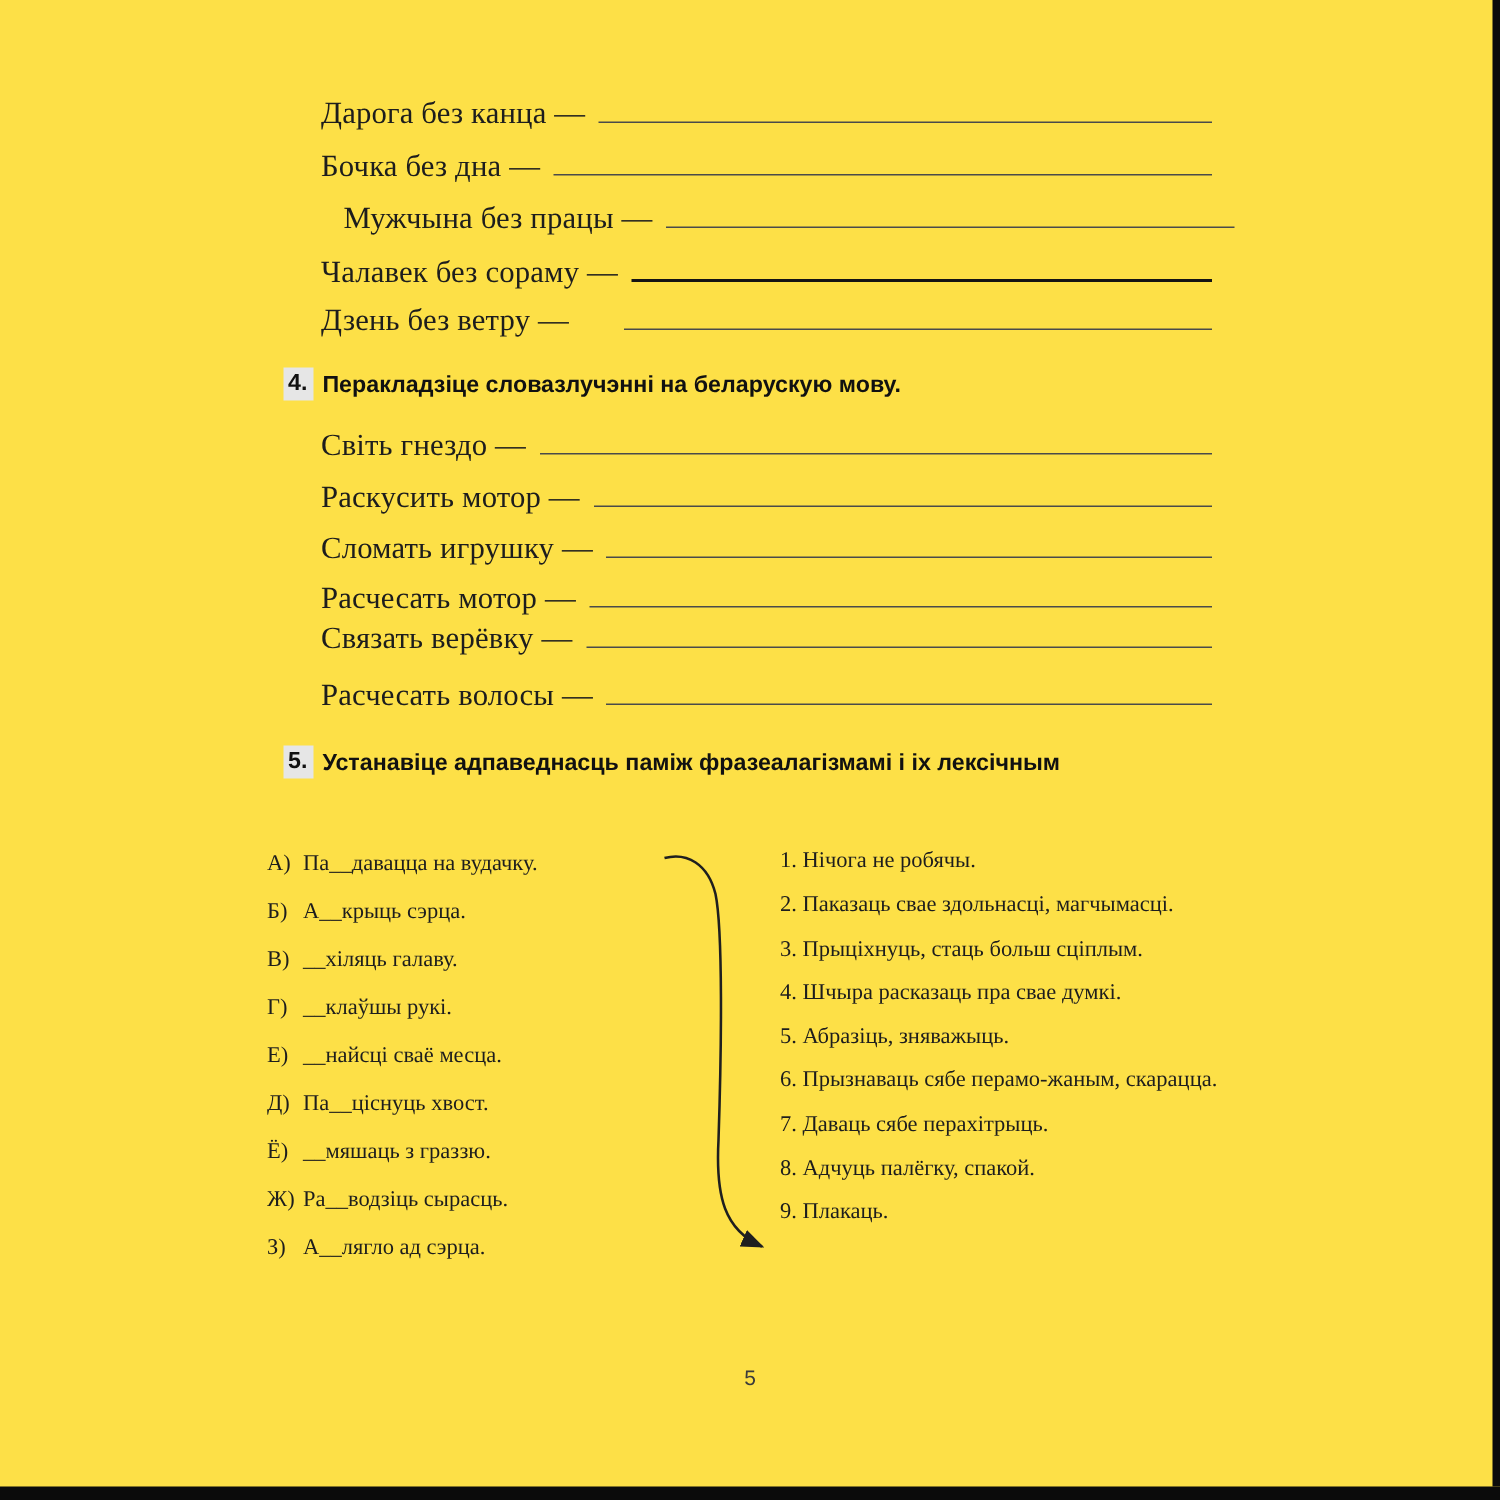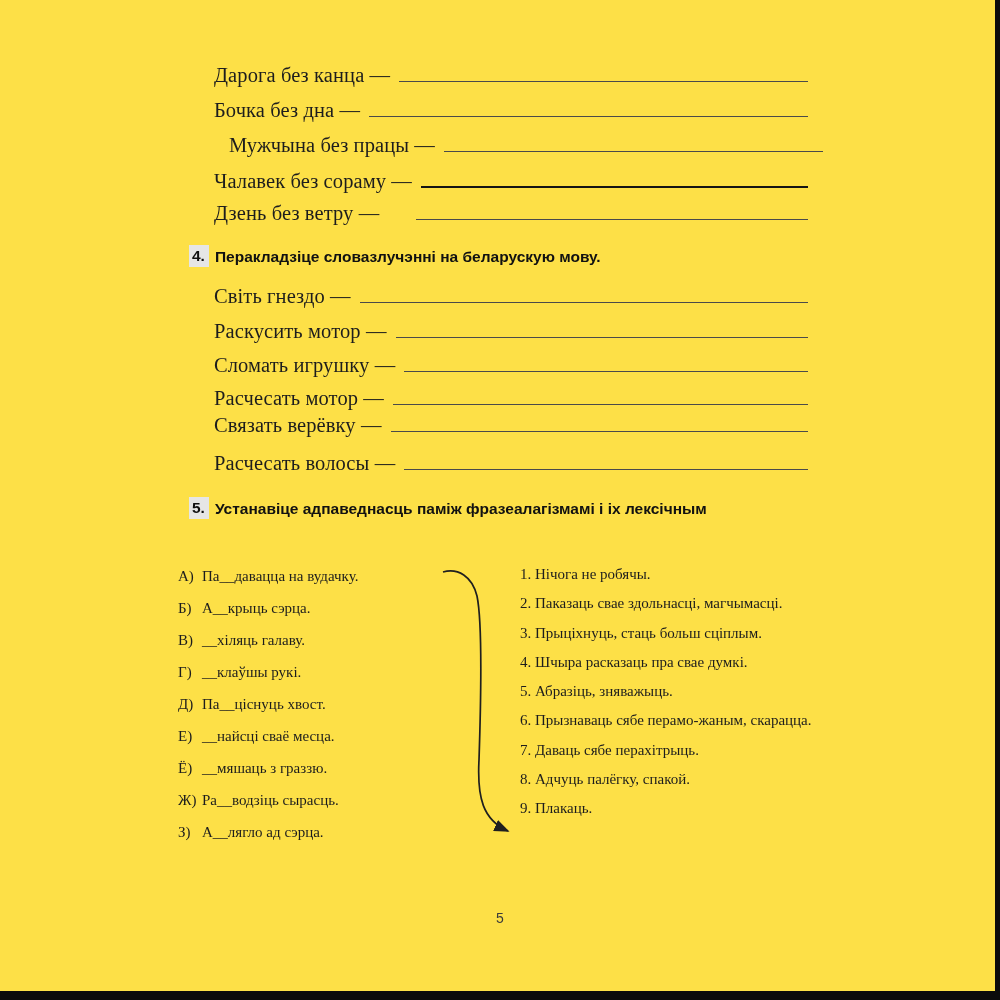--- a/index.html
+++ b/index.html
@@ -210,22 +210,22 @@
   <div class="task" style="top:497px;">
     <span class="task-num">5.</span>
     <span class="task-text"><span>Устанавіце адпаведнасць паміж фразеалагізмамі і іх лексічным</span></span>
   </div>
 
   <div class="match-left">
     <div class="match-item"><span class="marker">А)</span><span>Па__давацца на вудачку.</span></div>
     <div class="match-item"><span class="marker">Б)</span><span>А__крыць сэрца.</span></div>
     <div class="match-item"><span class="marker">В)</span><span>__хіляць галаву.</span></div>
     <div class="match-item"><span class="marker">Г)</span><span>__клаўшы рукі.</span></div>
+    <div class="match-item"><span class="marker">Е)</span><span>__найсці сваё месца.</span></div>
     <div class="match-item"><span class="marker">Д)</span><span>Па__ціснуць хвост.</span></div>
-    <div class="match-item"><span class="marker">Е)</span><span>__найсці сваё месца.</span></div>
     <div class="match-item"><span class="marker">Ё)</span><span>__мяшаць з граззю.</span></div>
     <div class="match-item"><span class="marker">Ж)</span><span>Ра__водзіць сырасць.</span></div>
     <div class="match-item"><span class="marker">З)</span><span>А__лягло ад сэрца.</span></div>
   </div>
 
   <div class="match-right">
     <div class="num-item"><span>1.</span> <span>Нічога не робячы.</span></div>
     <div class="num-item"><span>2.</span> <span>Паказаць свае здольнасці, магчымасці.</span></div>
     <div class="num-item"><span>3.</span> <span>Прыціхнуць, стаць больш сціплым.</span></div>
     <div class="num-item"><span>4.</span> <span>Шчыра расказаць пра свае думкі.</span></div>

